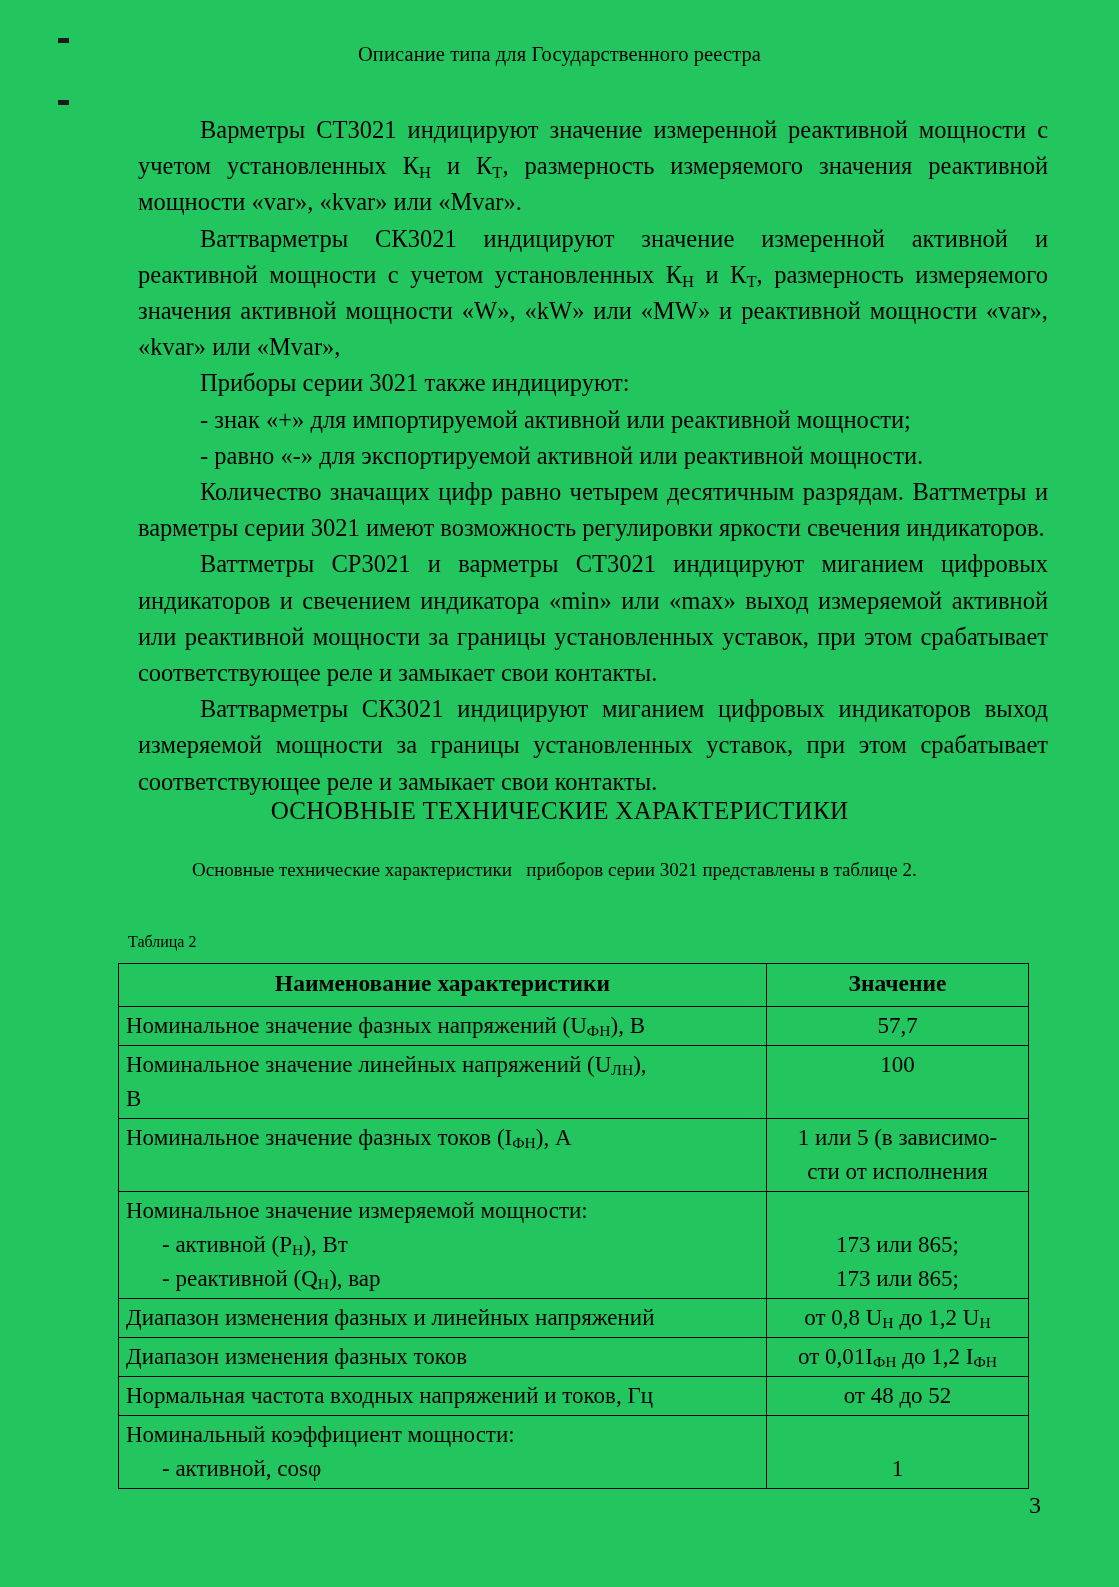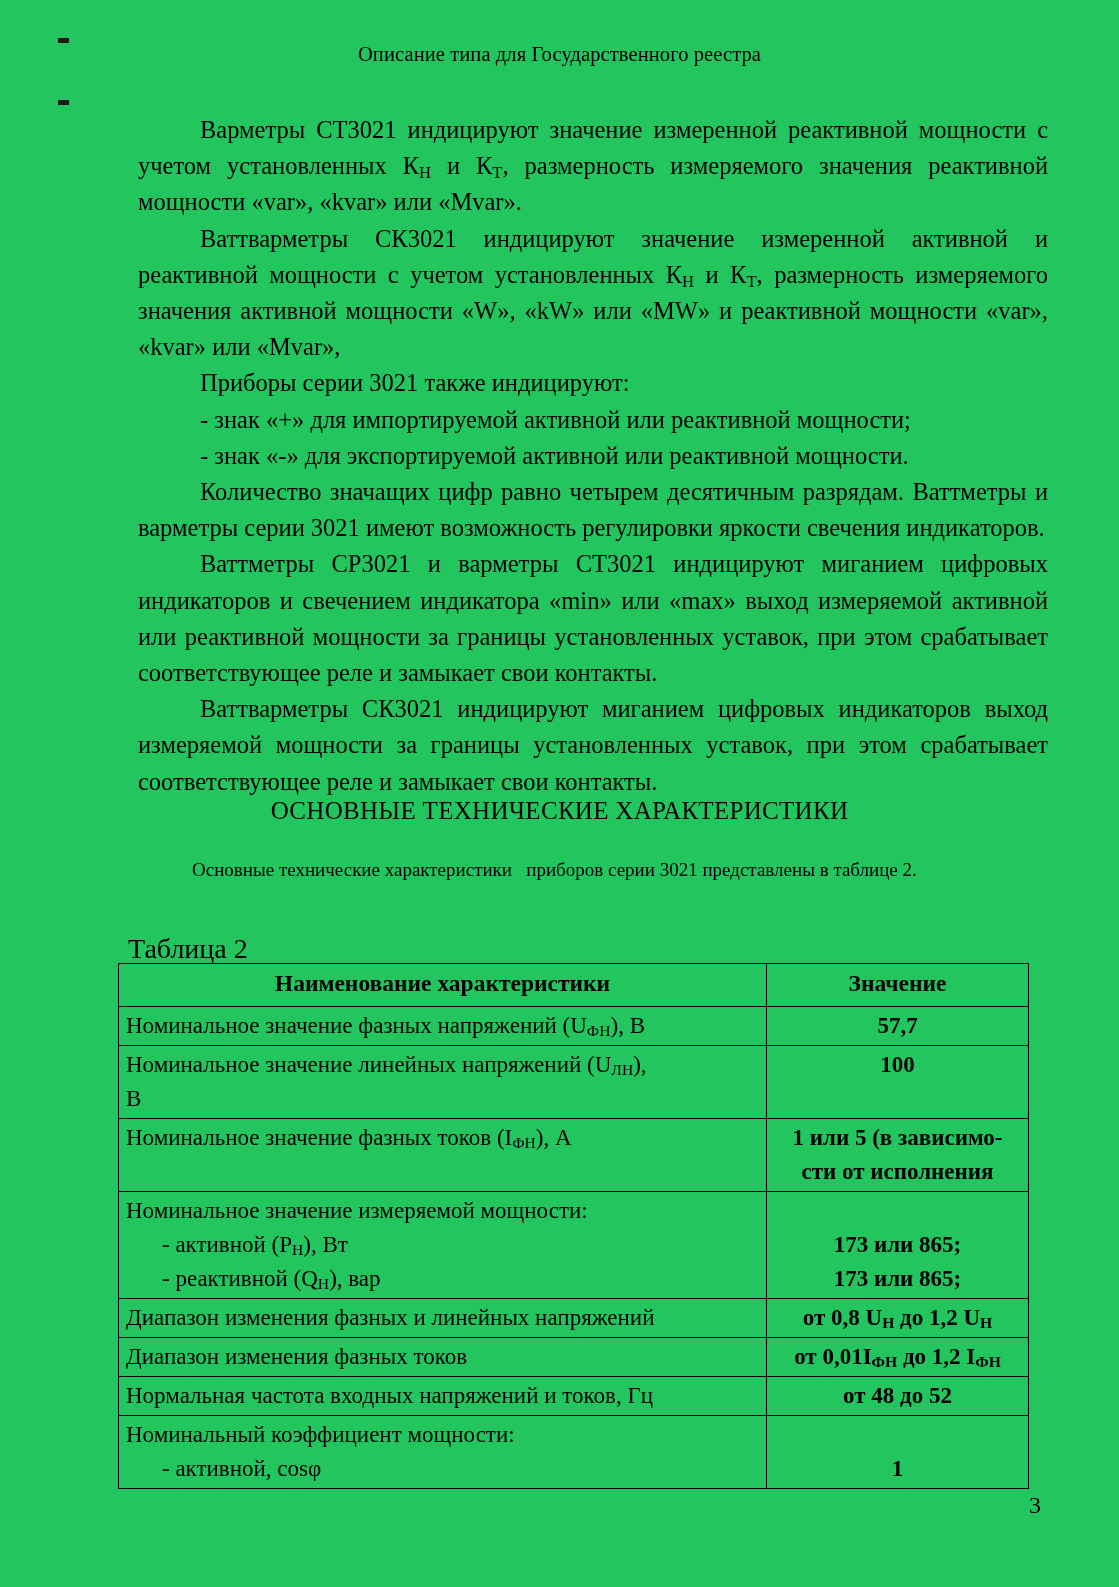--- a/index.html
+++ b/index.html
@@ -84,21 +84,21 @@
     font-size: 19px;
     line-height: 36.2px;
     text-align: justify;
     text-indent: 62px;
   }
 
   .table-caption {
     position: absolute;
     left: 128px;
     top: 933px;
-    font-size: 28px;
+    font-size: 16px;
   }
 
   
   table.spec {
     position: absolute;
     left: 118px;
     top: 963px;
     width: 910px;
     border-collapse: collapse;
     font-size: 23px;
@@ -111,21 +111,21 @@
     vertical-align: top;
     line-height: 34px;
   }
   table.spec th {
     text-align: center;
     font-weight: bold;
     font-size: 23.5px;
     height: 38px;
   }
   table.spec td.name { text-align: left; margin-left: 45px; }
-  table.spec td.value { text-align: center; font-weight: bold; }
+  table.spec td.value { text-align: center; }
   table.spec col.c-name { width: 648px; }
   table.spec col.c-value { width: 262px; }
   table.spec sub {
     font-size: 0.68em;
     vertical-align: -0.22em;
     line-height: 0;
   }
   .cell-lines > span { display: block; }
   .indent-item { padding-left: 36px; }
   .vmid { vertical-align: middle; }
@@ -147,21 +147,21 @@
   <div class="margin-mark m1"></div>
   <div class="margin-mark m2"></div>
 
   <div class="running-header">Описание типа для Государственного реестра</div>
 
   <div class="body-text">
     <p class="para">Варметры СТ3021 индицируют значение измеренной реактивной мощности с учетом установленных К<sub>Н</sub> и К<sub>Т</sub>, размерность измеряемого значения реактивной мощности «var», «kvar» или «Mvar».</p>
     <p class="para">Ваттварметры СК3021 индицируют значение измеренной активной и реактивной мощности с учетом установленных К<sub>Н</sub> и К<sub>Т</sub>, размерность измеряемого значения активной мощности «W», «kW» или «MW» и реактивной мощности «var», «kvar» или «Mvar»,</p>
     <p class="para">Приборы серии 3021 также индицируют:</p>
     <p class="para dash">- знак «+» для импортируемой активной или реактивной мощности;</p>
-    <p class="para dash">- знак «-» для экспортируемой активной или реактивной мощности.</p>
+    <p class="para dash">- равно «-» для экспортируемой активной или реактивной мощности.</p>
     <p class="para">Количество значащих цифр равно четырем десятичным разрядам. Ваттметры и варметры серии 3021 имеют возможность регулировки яркости свечения индикаторов.</p>
     <p class="para">Ваттметры СР3021 и варметры СТ3021 индицируют миганием цифровых индикаторов и свечением индикатора «min» или «max» выход измеряемой активной или реактивной мощности за границы установленных уставок, при этом срабатывает соответствующее реле и замыкает свои контакты.</p>
     <p class="para">Ваттварметры СК3021 индицируют миганием цифровых индикаторов выход измеряемой мощности за границы установленных уставок, при этом срабатывает соответствующее реле и замыкает свои контакты.</p>
   </div>
 
   <div class="section-heading">ОСНОВНЫЕ ТЕХНИЧЕСКИЕ ХАРАКТЕРИСТИКИ</div>
 
   <p class="intro-para">Основные технические характеристики&nbsp;&nbsp; приборов серии 3021 представлены в таблице 2.</p>
 
   <div class="table-caption">Таблица 2</div>

